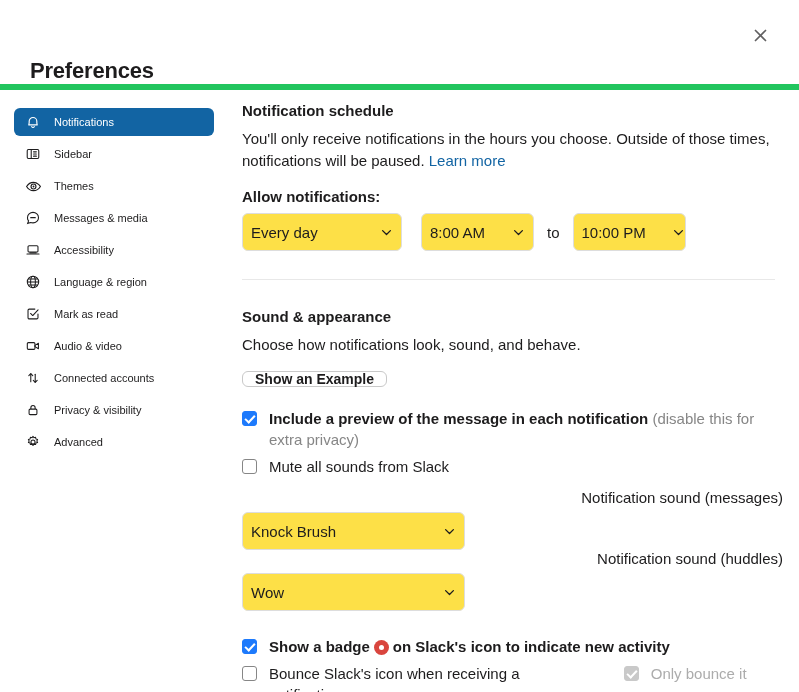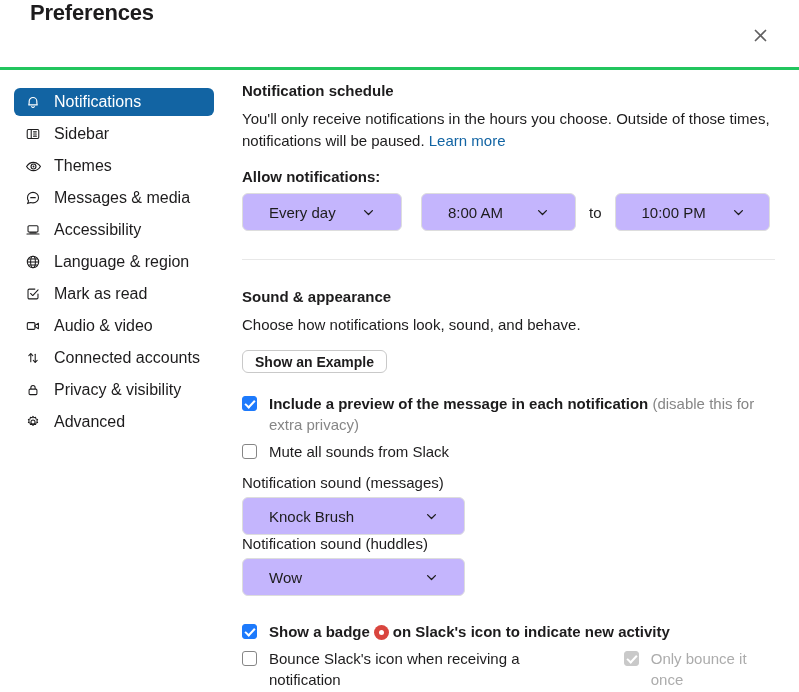--- a/index.html
+++ b/index.html
@@ -9,23 +9,23 @@
     background: #ffffff;
     font-family: "Liberation Sans", sans-serif;
     color: #1d1c1d;
     overflow: hidden;
   }
   .dialog { position: relative; width: 799px; height: 692px; background: #fff; }
 
   
   .header {
     position: relative;
-    height: 70px;
-    border-bottom: 3px solid #22c55e;
-    display: flex; align-items: flex-start;
+    height: 90px;
+    border-bottom: 6px solid #22c55e;
+    display: flex; align-items: flex-end;
   }
   .header-title {
     margin-left: 30px;
     font-size: 22px;
     font-weight: bold;
     letter-spacing: -0.2px;
     color: #1d1c1d;
   }
   .close-btn {
     position: absolute; top: 20px; right: 24px;
@@ -45,21 +45,21 @@
     padding: 18px 14px 0 14px;
     flex: 0 0 228px;
   }
   .nav-item {
     display: flex; align-items: center;
     height: 28px;
     padding: 8px 10px;
     margin-bottom: 4px;
     border-radius: 6px;
     cursor: pointer;
-    font-size: 16px;
+    font-size: 11px;
     color: #1d1c1d;
   }
   .nav-item .nav-icon {
     width: 18px; height: 18px;
     margin-right: 12px;
     display: flex; align-items: center; justify-content: center;
     flex: 0 0 18px;
   }
   .nav-item .nav-icon svg { display: block; }
   .nav-item.active {
@@ -89,61 +89,62 @@
 
   .field-label {
     font-size: 15px; font-weight: bold;
     color: #1d1c1d;
     margin: 0 0 8px 0;
   }
   .label-plain {
     font-size: 15px; font-weight: normal;
     color: #1d1c1d;
     margin: 0 0 6px 0;
+    text-align: right;
   }
 
   .row { display: flex; align-items: center; }
 
   .select {
     position: relative;
     display: inline-flex; align-items: center;
     height: 38px;
     border: 1px solid #dddddd;
     border-radius: 6px;
-    background: #c4b5fd;
-    padding: 0 26px;
+    background: #fde047;
+    padding: 0 8px;
     cursor: pointer;
     font-size: 15px;
     color: #1d1c1d;
     white-space: nowrap;
     gap: 12px;
   }
   .select .sel-value { flex: 1 1 auto; }
   .select .chev {
     margin-left: 14px;
     display: flex; align-items: center;
     flex: 0 0 auto;
   }
   .select.w-day { width: 160px; }
-  .select.w-time { width: 155px; }
+  .select.w-time { width: 113px; }
   .select.w-sound { width: 223px; }
   .to-word {
     font-size: 15px; color: #1d1c1d;
     margin: 0 13px;
   }
 
   .divider {
     height: 1px; background: #e8e8e8;
     margin: 28px 0 28px 0;
     max-width: 533px;
   }
 
   .btn {
     display: inline-flex; align-items: center; justify-content: center;
-    height: 23px;
+    height: 16px;
     padding: 0 12px;
     border: 1px solid #c9c9c9;
     border-radius: 6px;
     background: #fff;
     font-size: 14px; font-weight: bold;
     color: #1d1c1d;
     cursor: pointer;
     font-family: "Liberation Sans", sans-serif;
   }
 

